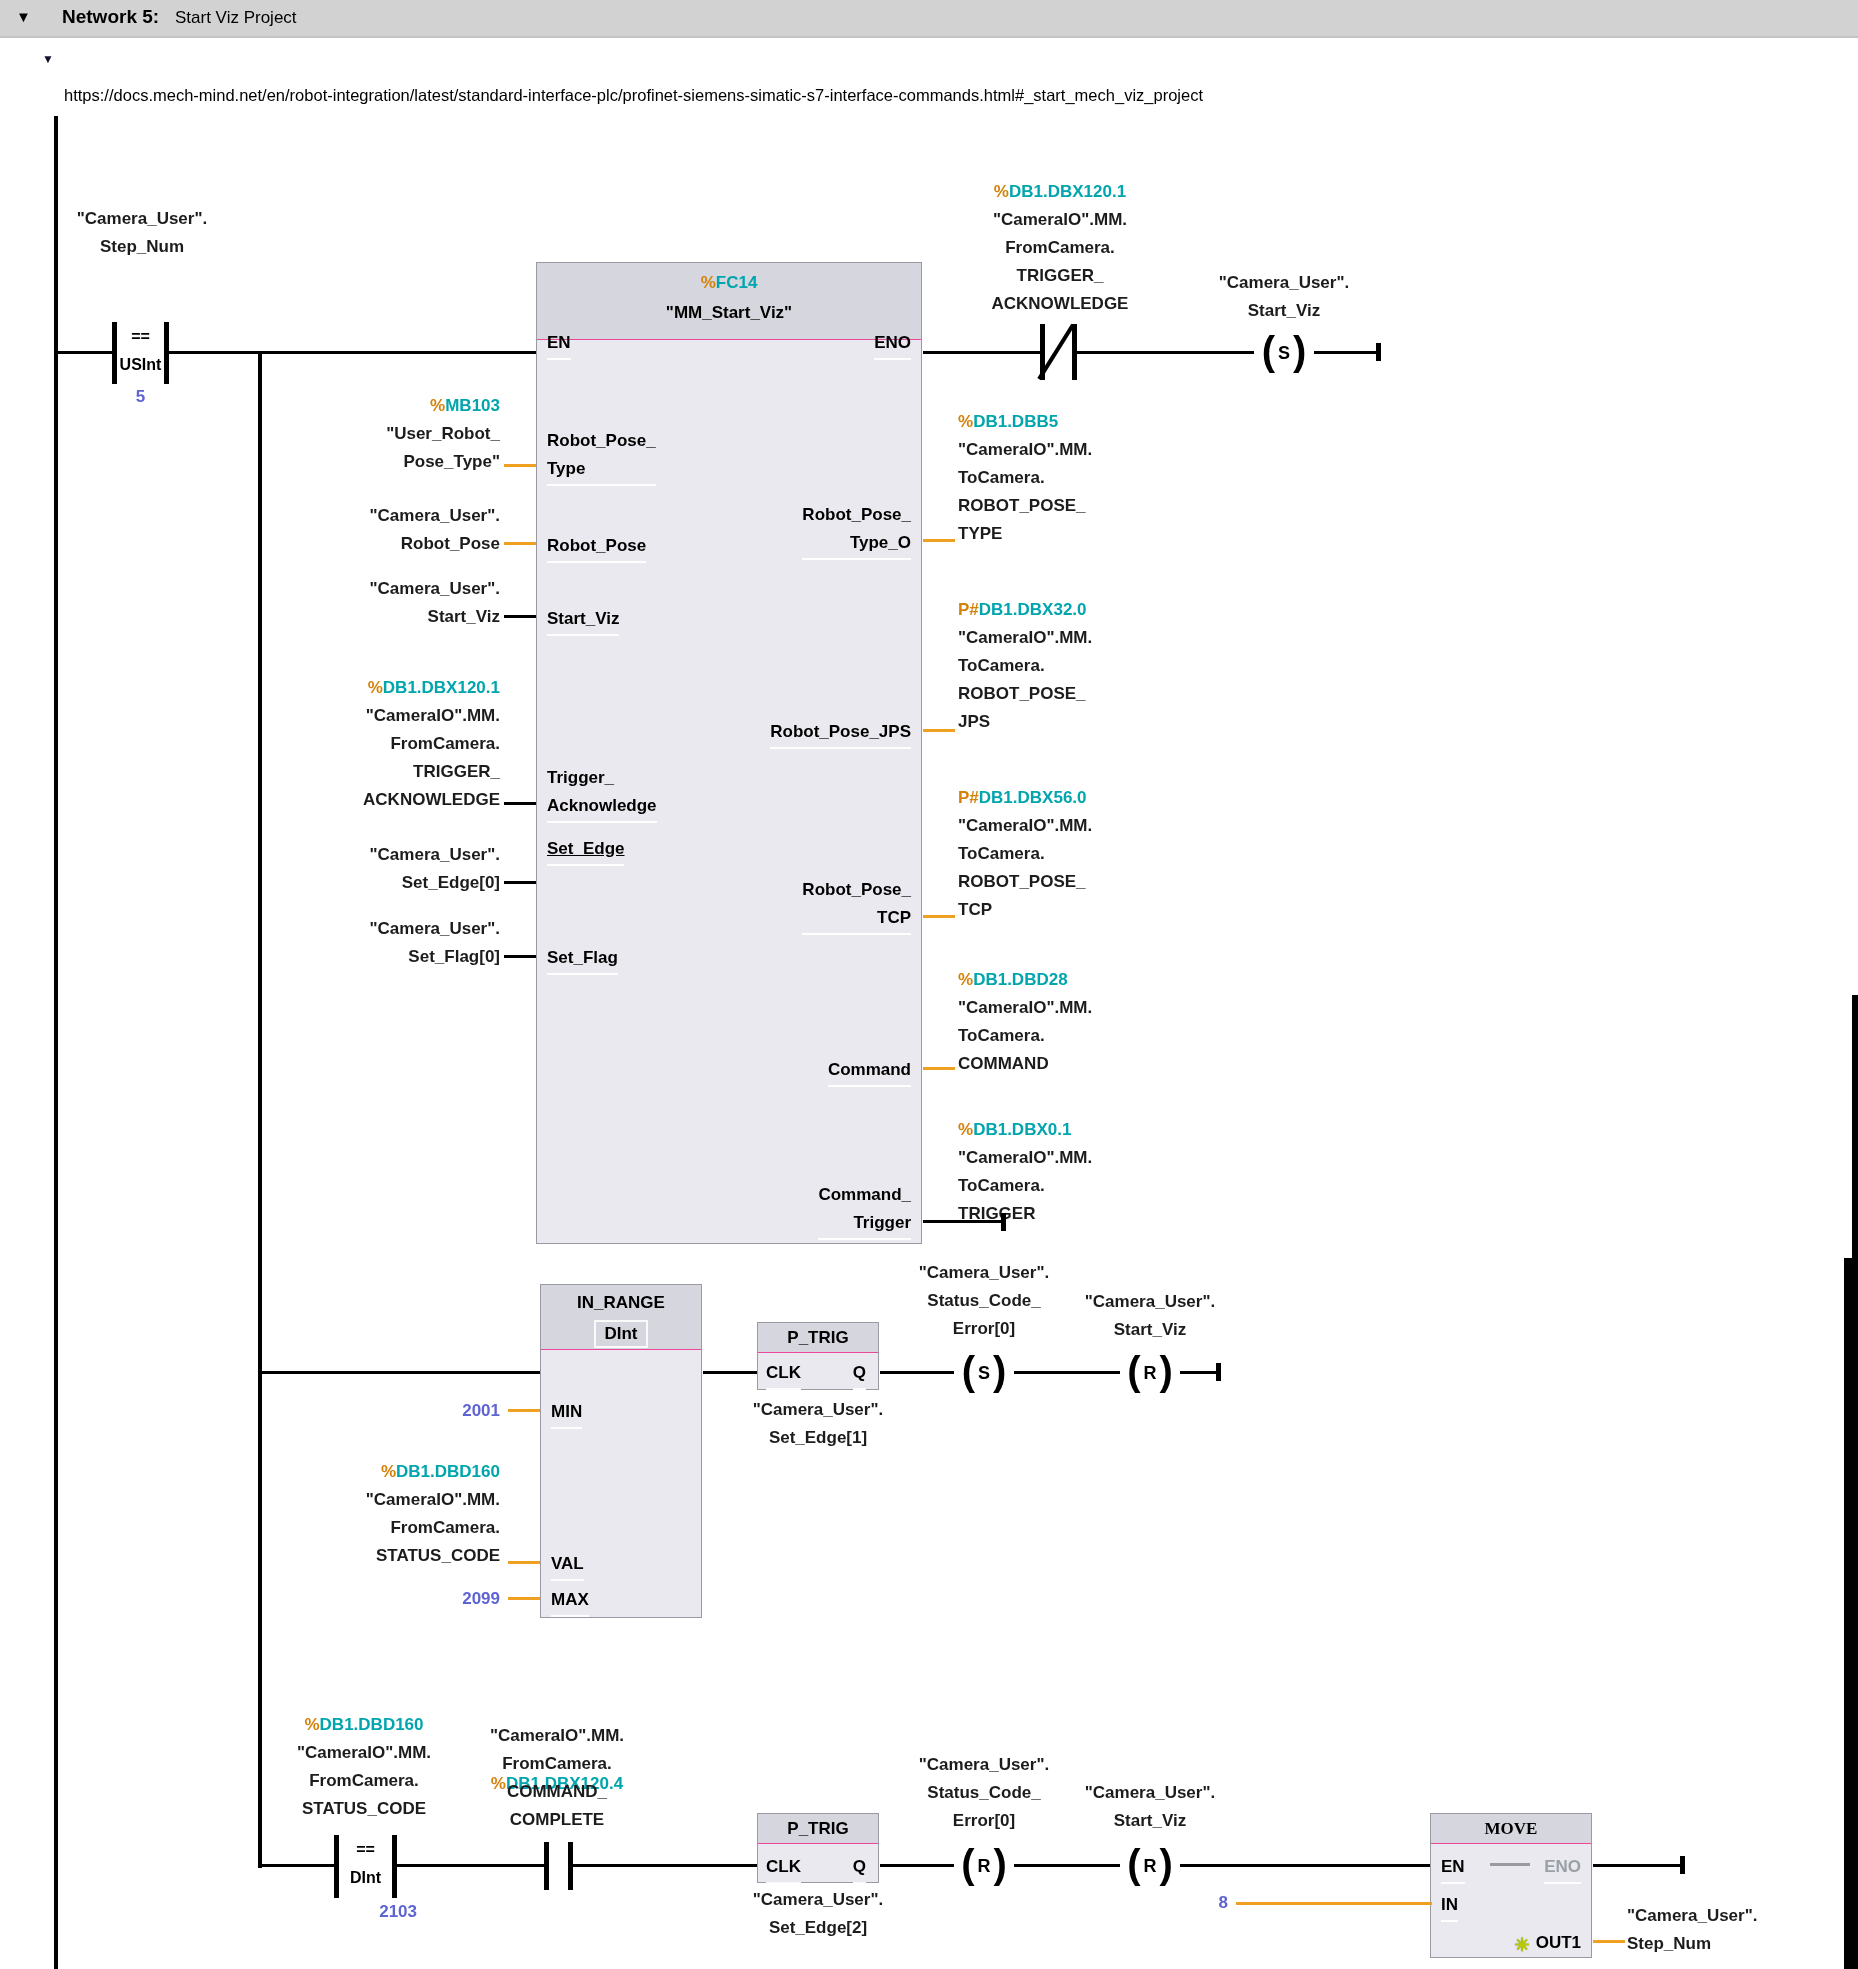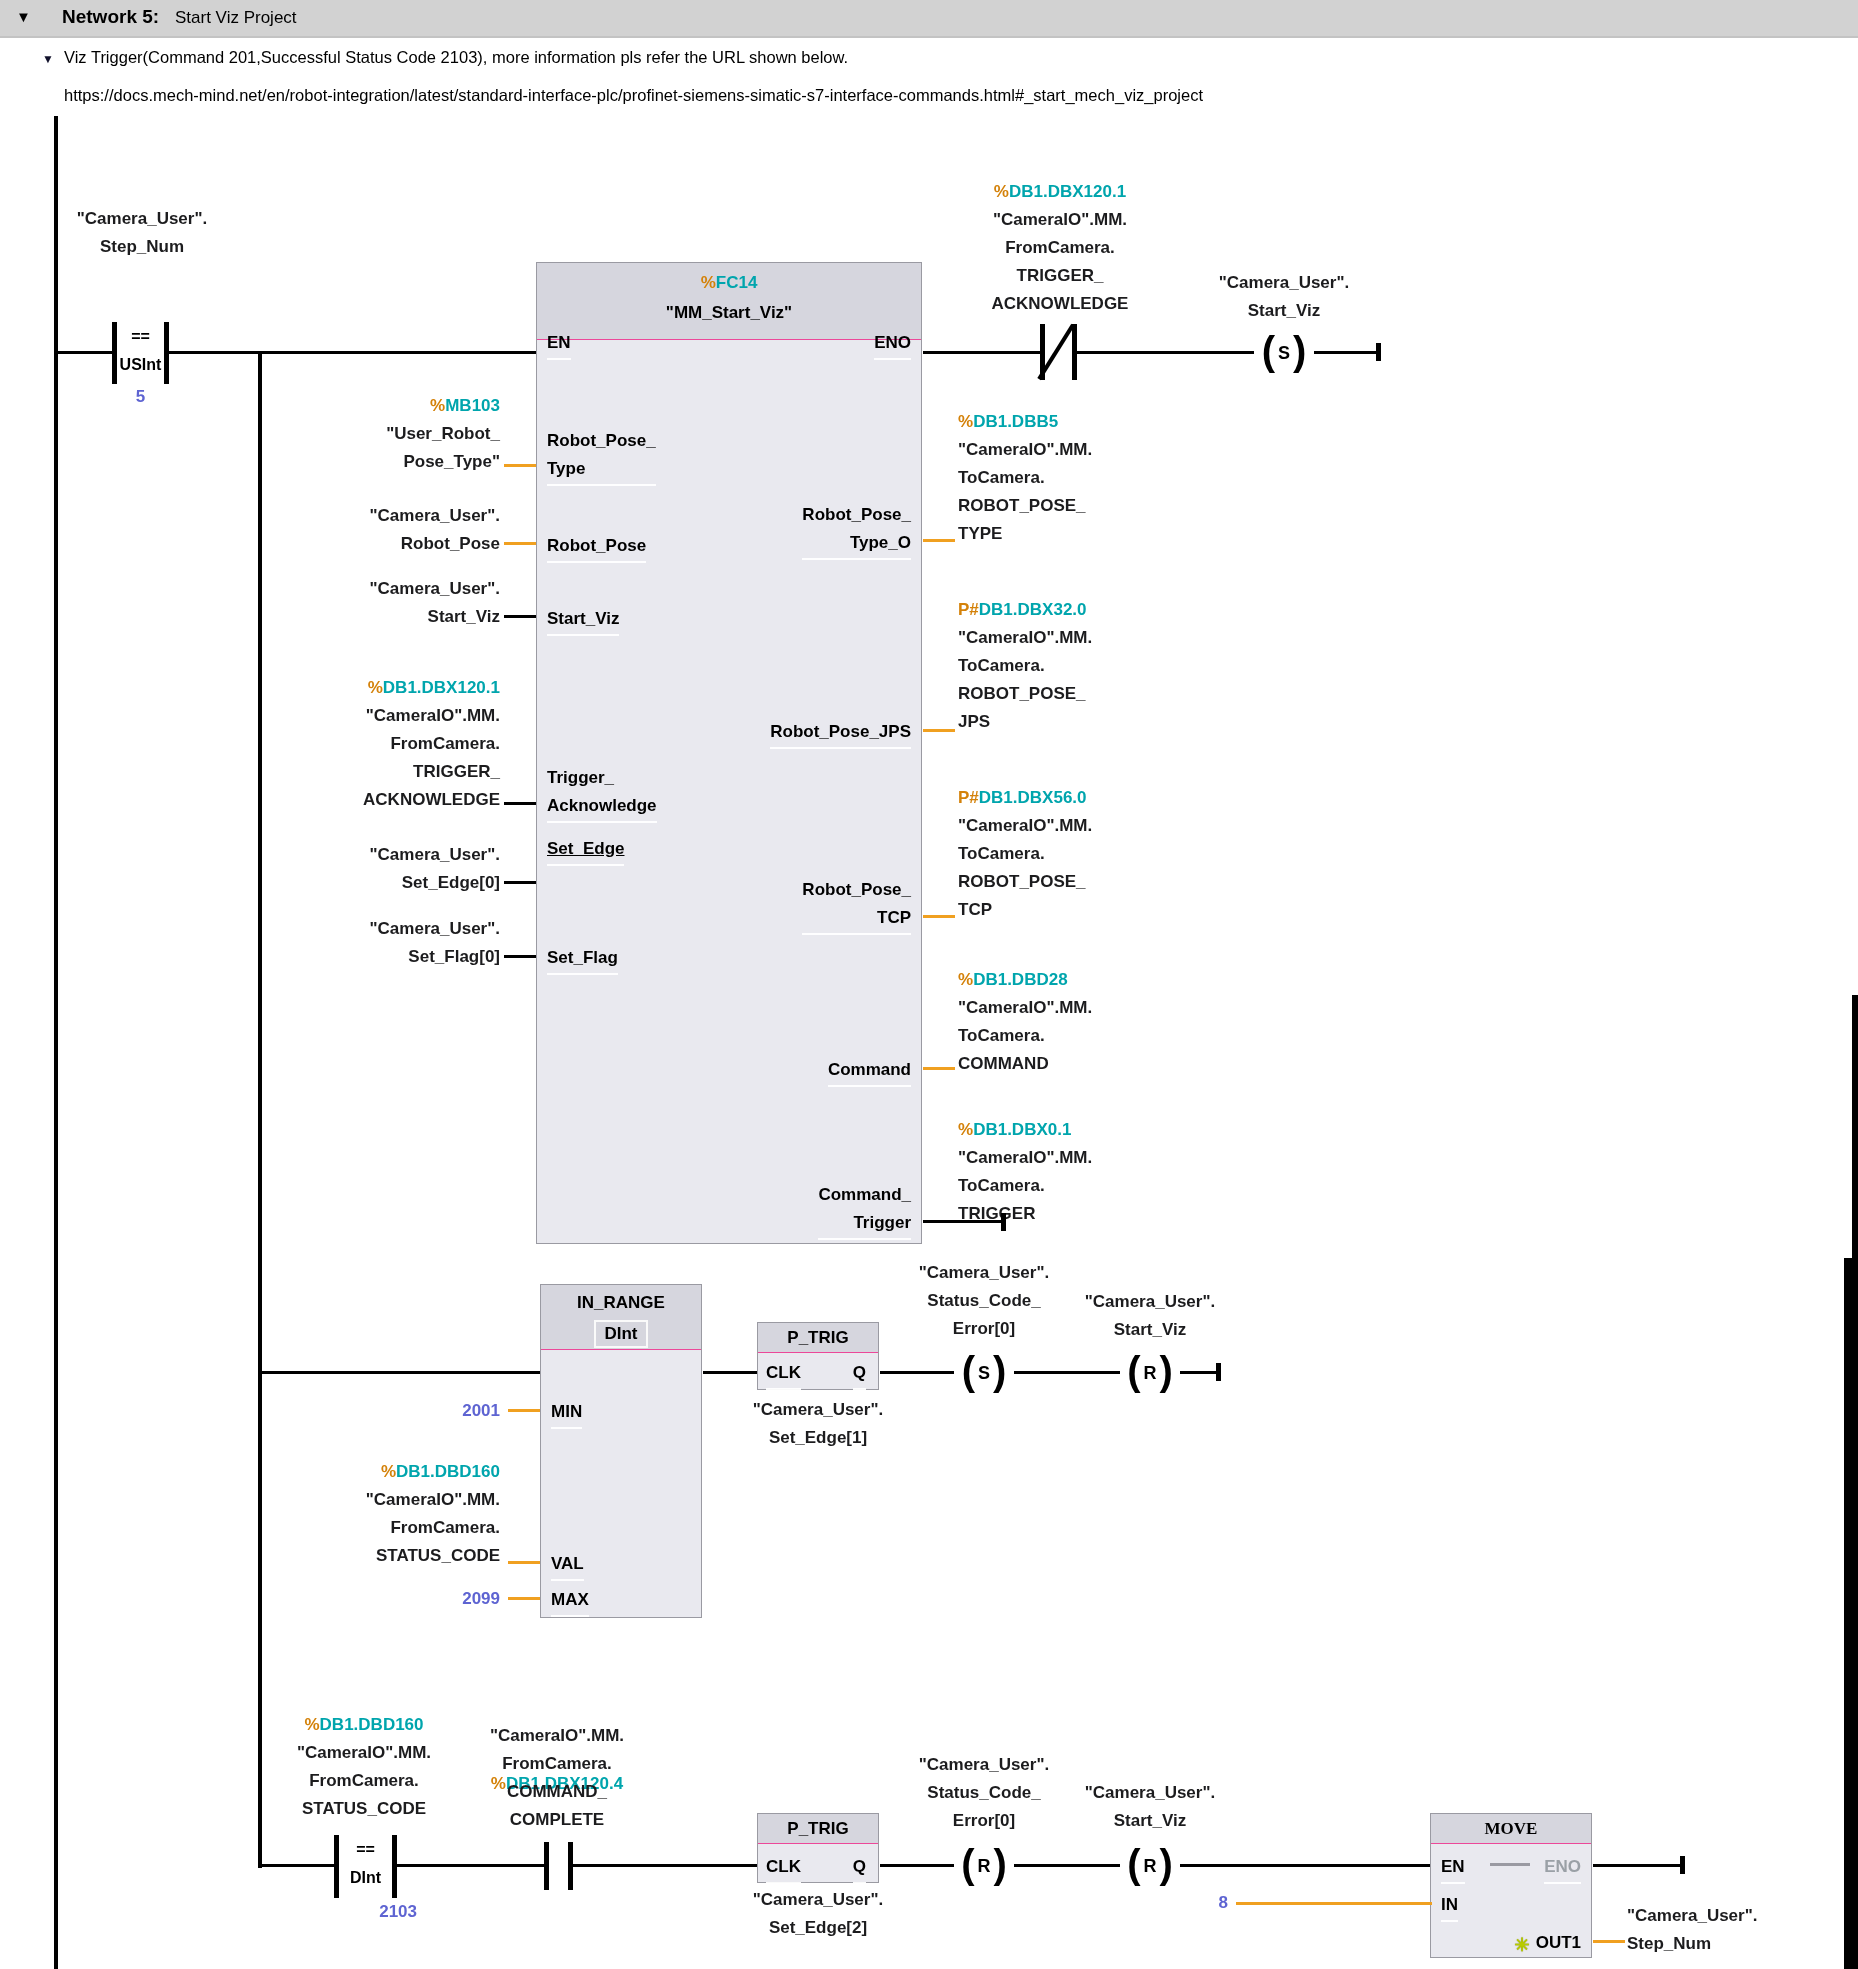--- a/index.html
+++ b/index.html
@@ -55,21 +55,20 @@
 
 <div id="stage">
 
   <div class="nethdr">
     <span class="tri">▼</span>
     <span class="t1">Network 5:</span>
     <span class="t2">Start Viz Project</span>
   </div>
 
   <span class="cmt-tri">▼</span>
-  <div class="cmt-line" style="top:44px;">Viz Trigger(Command 201,Successful Status Code 2103), more information pls refer the URL shown below.</div>
   <div class="cmt-line" style="top:82px;">https://docs.mech-mind.net/en/robot-integration/latest/standard-interface-plc/profinet-siemens-simatic-s7-interface-commands.html#_start_mech_viz_project</div>
 
   <div class="wv" style="left:54px;top:116px;height:1853px;"></div>
   <div class="wv" style="left:258px;top:351px;height:1517px;"></div>
 
   <div class="wh" style="left:56px;top:351px;width:58px;"></div>
   <div class="tag ctr" style="left:22px;top:205px;width:240px;">"Camera_User".
 Step_Num</div>
   <div class="cbar" style="left:112px;top:322px;height:62px;"></div>
   <div class="cbar" style="left:164px;top:322px;height:62px;"></div>

